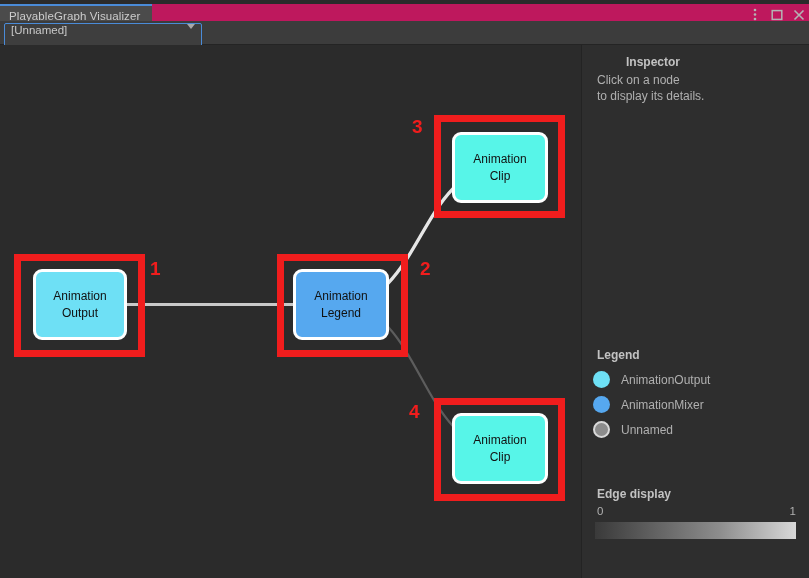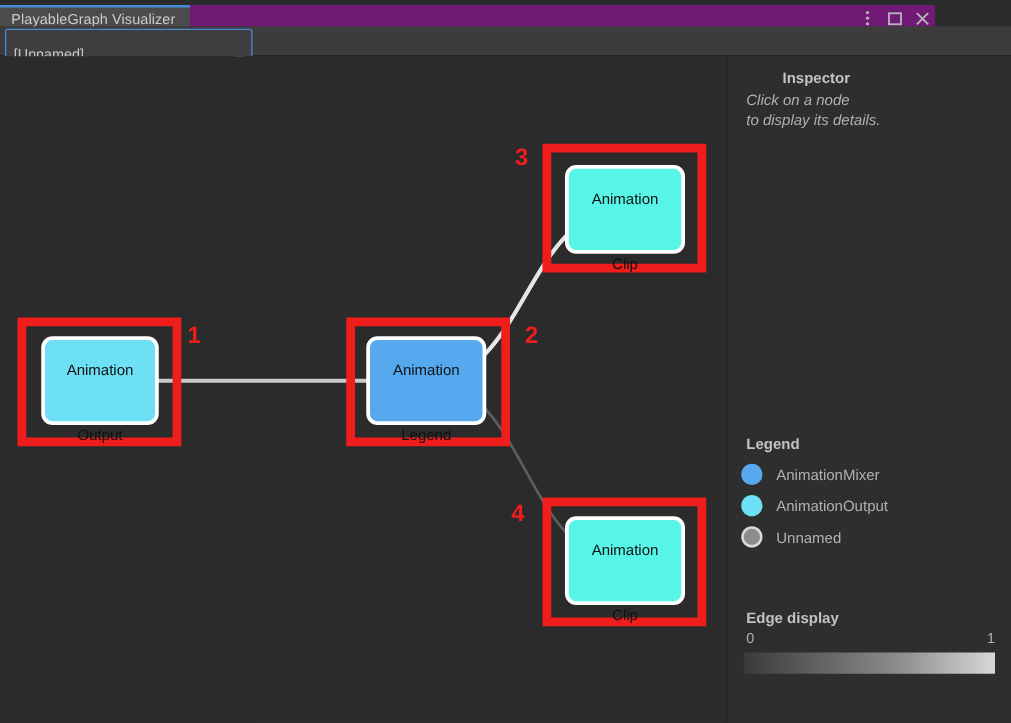--- a/index.html
+++ b/index.html
@@ -20,23 +20,23 @@
     width: 809px;
     height: 578px;
     background: #2b2b2b;
     overflow: hidden;
   }
 
   
   .titlebar {
     position: absolute;
     left: 0; top: 4px;
-    width: 748px;
+    width: 809px;
     height: 21px;
-    background: #701a75;
+    background: #be185d;
     border-bottom: 1px solid #242424;
     box-sizing: border-box;
   }
   .tab {
     position: absolute;
     left: 0; top: 0;
     height: 21px;
     padding: 0 12px 0 9px;
     background: #4b4b4b;
     border-top: 2px solid #4a8bd8;
@@ -78,21 +78,21 @@
   .graph-select {
     position: absolute;
     left: 4px; top: 2px;
     width: 198px;
     height: 28px;
     background: #3e3e3e;
     border: 1px solid #4a8bd8;
     border-radius: 2px;
     box-sizing: border-box;
     display: flex;
-    align-items: flex-end;
+    align-items: flex-start;
     padding: 0 6px;
     color: #c8c8c8;
     font-size: 11.5px;
   }
   .graph-select .gs-label { flex: 1; white-space: nowrap; overflow: hidden; }
   .gs-arrow {
     width: 0; height: 0;
     border-left: 4.5px solid transparent;
     border-right: 4.5px solid transparent;
     border-top: 5px solid #a8a8a8;
@@ -125,21 +125,21 @@
     display: flex;
     flex-direction: column;
     align-items: center;
     justify-content: center;
     color: #111111;
     font-size: 12px;
     line-height: 17px;
     text-align: center;
     z-index: 3;
   }
-  .node-line { display: block; white-space: nowrap; margin-top: 35px; }
+  .node-line { display: block; white-space: nowrap; }
 
   
   .anno-box {
     position: absolute;
     border: 7px solid #f01d1d;
     box-sizing: border-box;
     z-index: 2;
     background: transparent;
   }
   .anno-num {
@@ -166,21 +166,21 @@
     color: #c2c2c2;
     font-size: 12px;
     font-weight: 700;
   }
   .panel-text {
     position: absolute;
     color: #b0b0b0;
     font-size: 12px;
     line-height: 16px;
   }
-  .panel-text span { display: block; white-space: nowrap; font-style: italic; }
+  .panel-text span { display: block; white-space: nowrap; }
 
   #inspector-title { left: 15px; top: 10px; padding-left: 29px; }
   #inspector-hint  { left: 15px; top: 27px; }
   #legend-title    { left: 15px; top: 303px; }
 
   .legend-list {
     position: absolute;
     left: 11px; top: 322px;
     width: 200px;
   }
@@ -296,26 +296,26 @@
 
     <div class="panel-title" id="inspector-title">Inspector</div>
     <div class="panel-text" id="inspector-hint">
       <span>Click on a node</span>
       <span>to display its details.</span>
     </div>
 
     <div class="panel-title" id="legend-title">Legend</div>
     <div class="legend-list" id="legend-list">
         <div class="legend-row">
+          <div class="legend-dot" style="background: rgb(110, 224, 245);"></div>
+          <span class="legend-label">AnimationOutput</span>
+        </div>
+        <div class="legend-row">
           <div class="legend-dot" style="background: rgb(86, 168, 239);"></div>
           <span class="legend-label">AnimationMixer</span>
-        </div>
-        <div class="legend-row">
-          <div class="legend-dot" style="background: rgb(110, 224, 245);"></div>
-          <span class="legend-label">AnimationOutput</span>
         </div>
         <div class="legend-row">
           <div class="legend-dot" style="background: rgb(140, 140, 140); border: 2.5px solid rgb(217, 217, 217); box-sizing: border-box;"></div>
           <span class="legend-label">Unnamed</span>
         </div>
       </div>
 
     <div class="panel-title" id="edge-weight-title">Edge display</div>
     <div class="ew-scale">
       <span>0</span>

